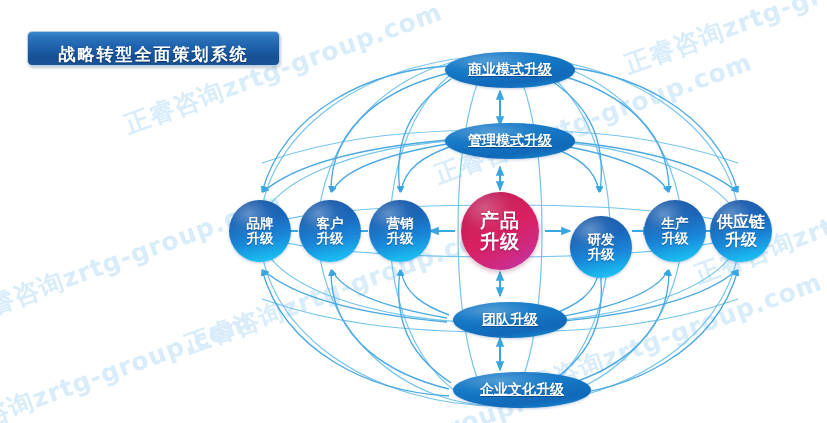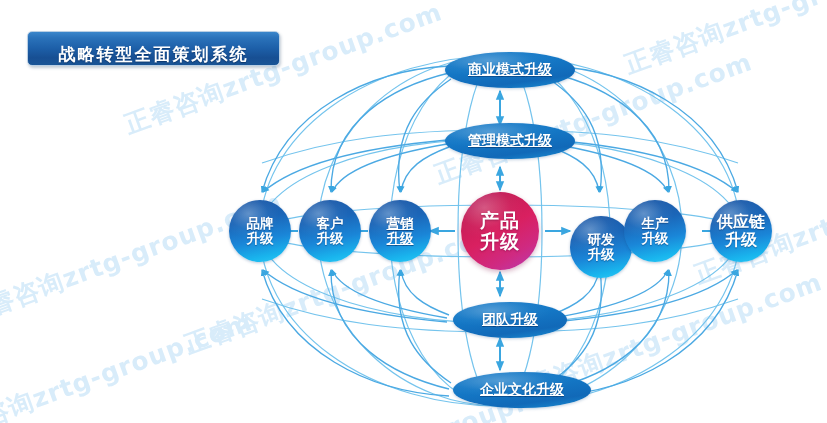--- a/index.html
+++ b/index.html
@@ -248,41 +248,41 @@
       <span class="node-label">品牌</span>
       <span class="node-label-2">升级</span>
     </div>
   </div>
   <div class="node circle-node" style="left:299px; top:200px;">
     <div>
       <span class="node-label">客户</span>
       <span class="node-label-2">升级</span>
     </div>
   </div>
-  <div class="node circle-node" style="left:369px; top:200px;text-decoration:underline;">
+  <div class="node circle-node" style="left:369px; top:200px;">
     <div>
       <span class="node-label">营销</span>
       <span class="node-label-2">升级</span>
     </div>
   </div>
 
   <div class="node center-node" style="left:461px; top:192px;">
     <div>
       <span class="node-label">产品</span>
       <span class="node-label-2">升级</span>
     </div>
   </div>
 
   <div class="node circle-node" style="left:570px; top:216px;">
     <div>
       <span class="node-label">研发</span>
       <span class="node-label-2">升级</span>
     </div>
   </div>
-  <div class="node circle-node" style="left:624px; top:200px;">
+  <div class="node circle-node" style="left:644px; top:200px;">
     <div>
       <span class="node-label">生产</span>
       <span class="node-label-2">升级</span>
     </div>
   </div>
   <div class="node circle-node wide-label" style="left:710px; top:200px;">
     <div>
       <span class="node-label">供应链</span>
       <span class="node-label-2">升级</span>
     </div>

